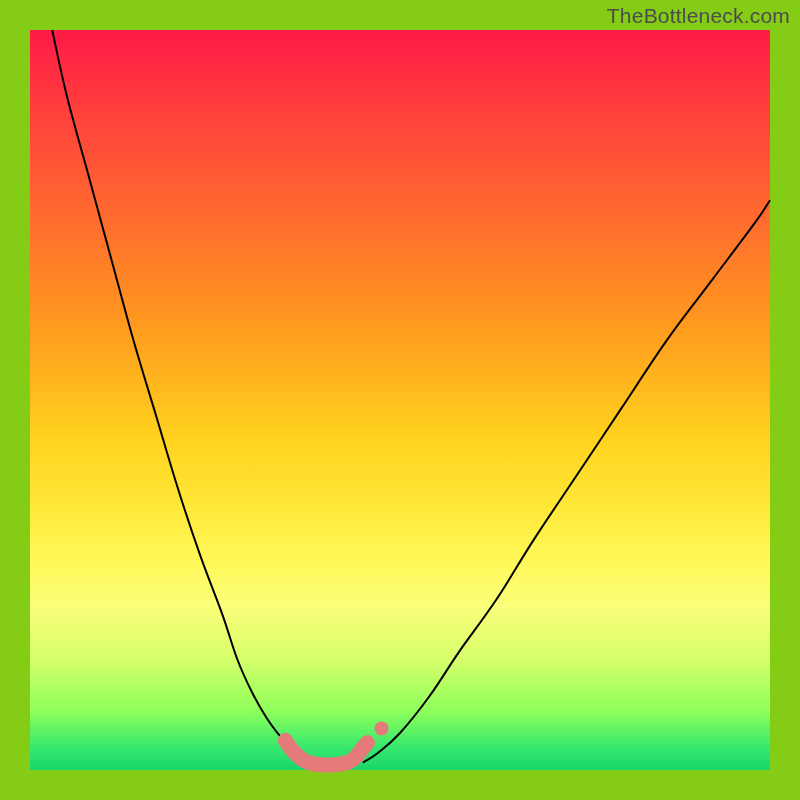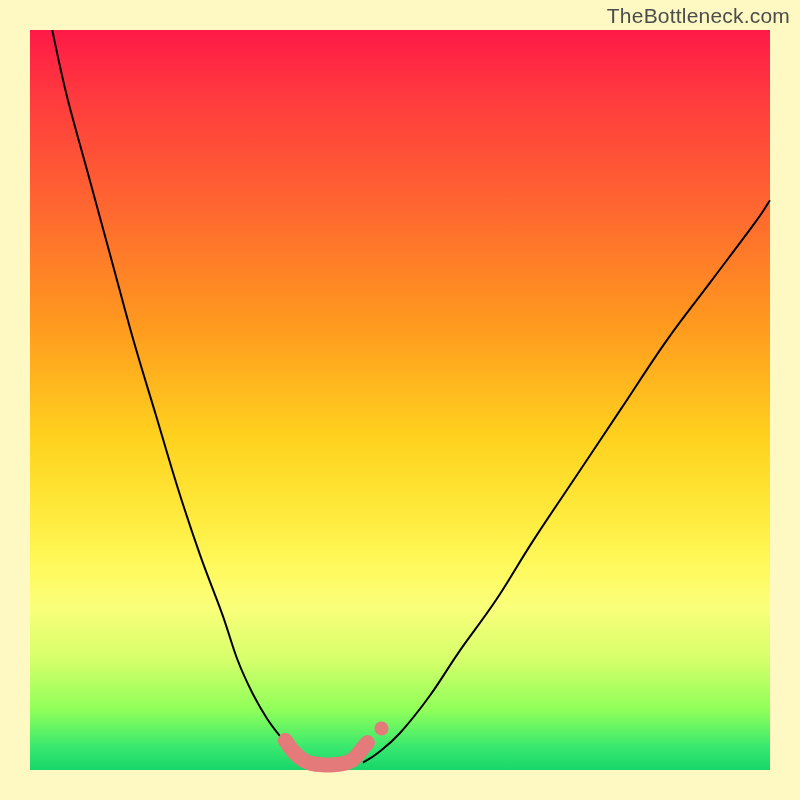--- a/index.html
+++ b/index.html
@@ -10,21 +10,21 @@
     overflow: hidden;
     background: #000000;
     font-family: Arial, Helvetica, sans-serif;
   }
   .frame {
     position: absolute;
     left: 0;
     top: 0;
     width: 800px;
     height: 800px;
-    background: #fef9c3;
+    background: #84cc16;
   }
   .plot-area {
     position: absolute;
     left: 30px;
     top: 30px;
     width: 740px;
     height: 740px;
     background: linear-gradient(to bottom,
       #ff1a47 0%,
       #ff3d3d 10%,

